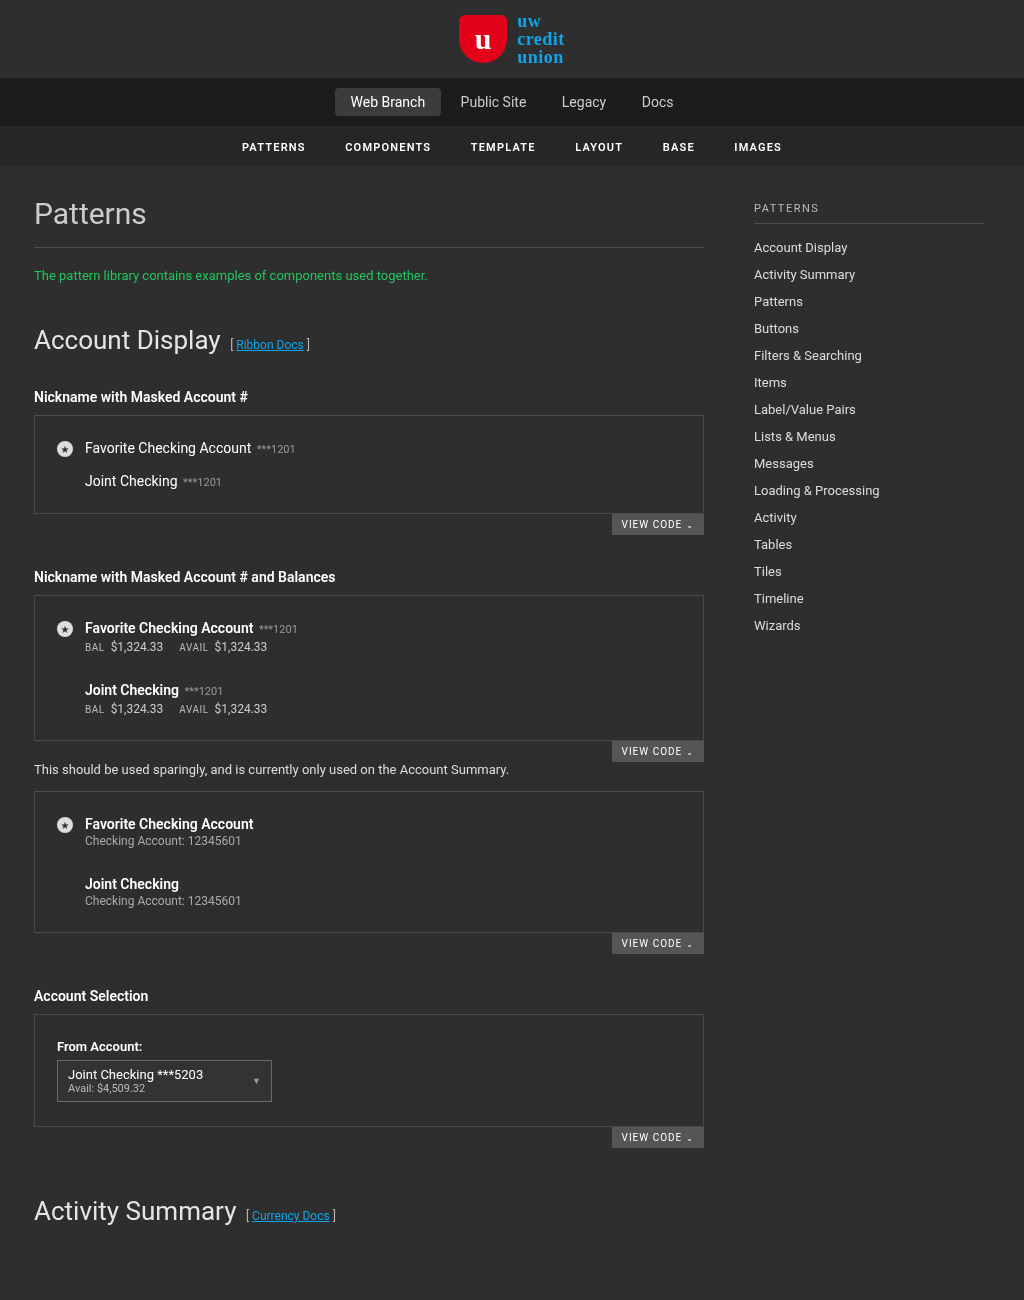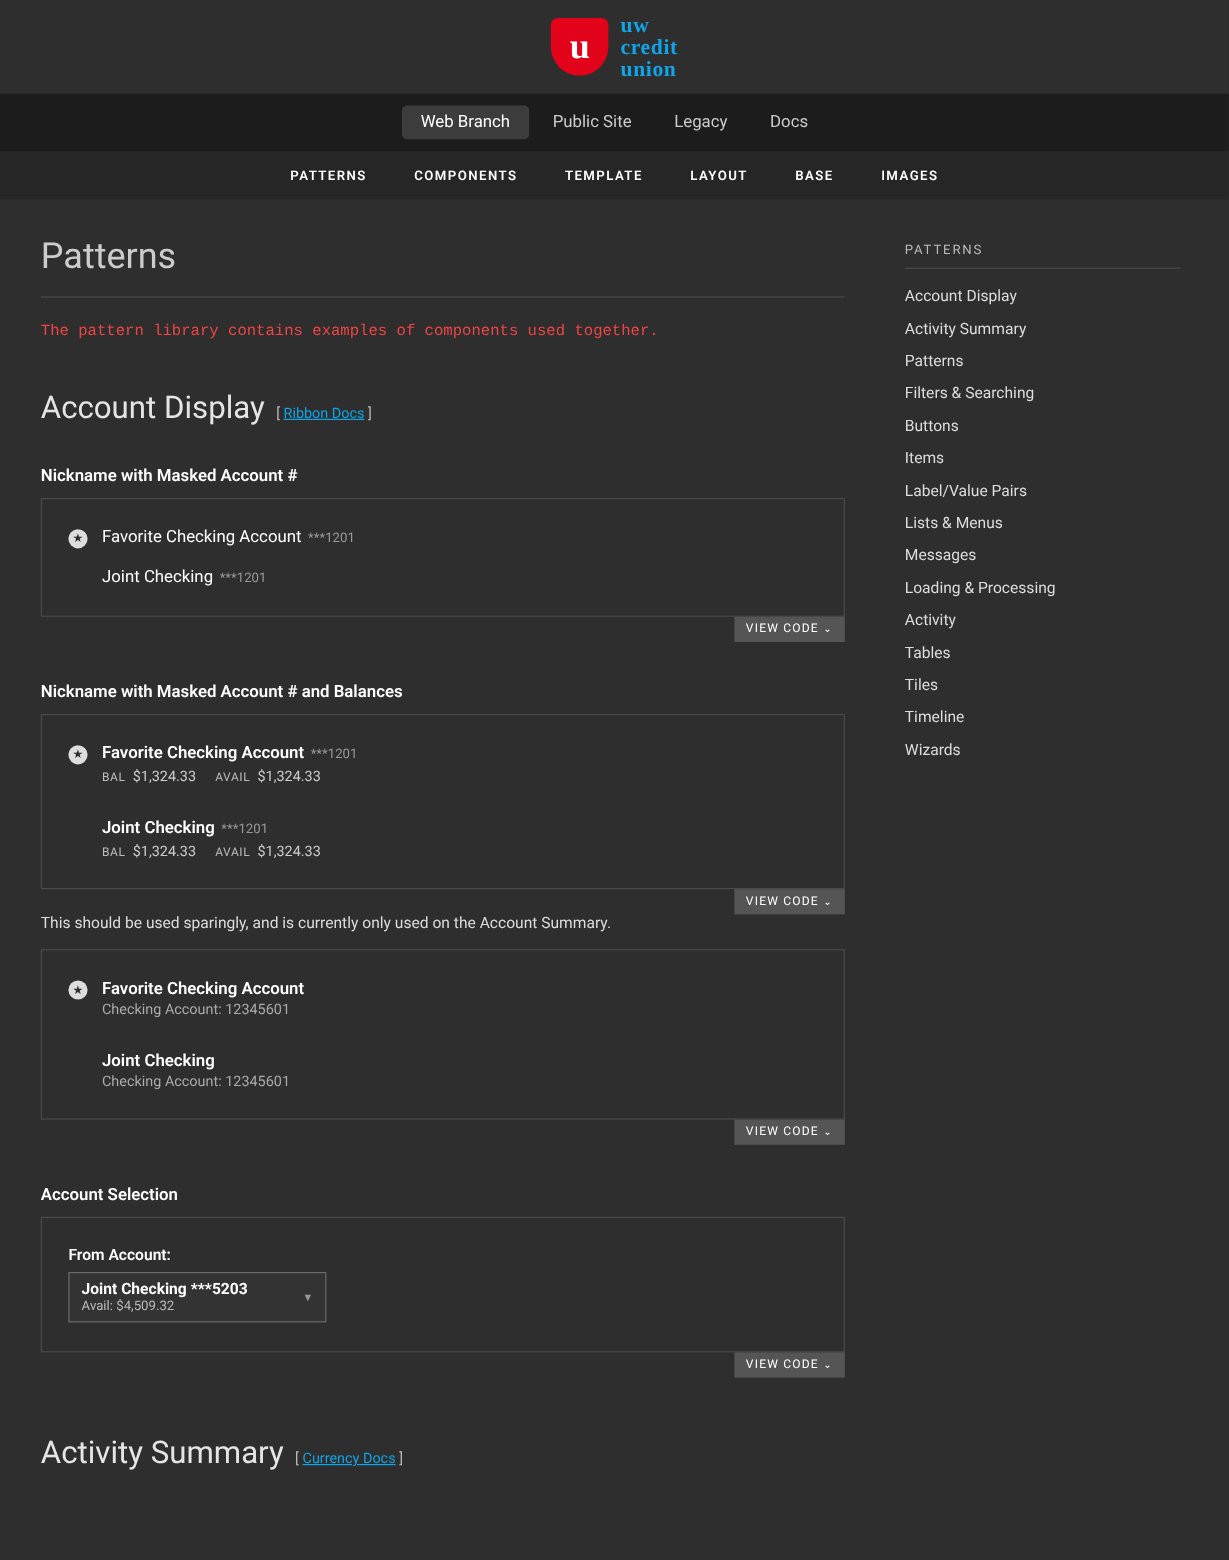--- a/index.html
+++ b/index.html
@@ -29,21 +29,21 @@
     display: inline-block; color: #fff; text-transform: uppercase;
     font-size: 11px; letter-spacing: 1.2px; margin: 0 18px; font-weight: 600; cursor: pointer;
   }
 
   .container { display: flex; padding: 30px 34px 60px; gap: 50px; }
   .main { flex: 1; max-width: 670px; }
   .sidebar { width: 230px; padding-top: 6px; }
 
   .page-title { font-size: 30px; font-weight: 400; color: #ccc; margin-bottom: 16px; }
   .hr { border: none; border-top: 1px solid #4a4a4a; margin-bottom: 20px; }
-  .intro { font-size: 13px; color: #ef4444; margin-bottom: 42px; font-family: Liberation Mono, monospace; }
+  .intro { font-size: 13px; color: #22c55e; margin-bottom: 42px; }
 
   .section-title { font-size: 26px; font-weight: 400; color: #e5e5e5; display: inline-block; }
   .doclink { font-size: 12px; color: #bbb; margin-left: 6px; }
   .doclink a { color: #0ea5e9; text-decoration: underline; cursor: pointer; }
 
   .subheading { font-size: 14px; font-weight: 600; color: #fff; margin-top: 34px; margin-bottom: 10px; }
   .subdesc { font-size: 13px; color: #ddd; margin-bottom: 14px; }
 
   .box { border: 1px solid #4a4a4a; padding: 24px 22px; }
   .row { display: flex; align-items: flex-start; gap: 12px; margin-bottom: 16px; }
@@ -69,21 +69,21 @@
     letter-spacing: 1px; padding: 5px 10px; cursor: pointer;
   }
   .chev { font-size: 8px; margin-left: 4px; }
 
   .selectlabel { font-size: 13px; font-weight: 600; color: #fff; margin-bottom: 6px; }
   .selectbox {
     border: 1px solid #6a6a6a; padding: 6px 10px; width: 215px;
     display: flex; justify-content: space-between; align-items: center; cursor: pointer;
     background: #333;
   }
-  .selectbox .sel-main { font-size: 13px; font-weight: 700; color: #fff; }
+  .selectbox .sel-main { font-size: 13px; font-weight: 400; color: #fff; }
   .selectbox .sel-sub { font-size: 11px; color: #bbb; }
   .selectbox .tri { color: #999; font-size: 9px; }
 
   .sidebar-title { font-size: 11px; letter-spacing: 1.5px; color: #bbb; text-transform: uppercase; margin-bottom: 8px; }
   .sidebar hr { border: none; border-top: 1px solid #4a4a4a; margin-bottom: 10px; }
   .sidebar a { display: block; color: #ddd; font-size: 13px; padding: 6px 0; cursor: pointer; }
 
   .mt40 { margin-top: 48px; }
   .pad-star { padding-left: 28px; }
 </style>
@@ -219,22 +219,22 @@
     </div>
 
   </div>
 
   <div class="sidebar">
     <div class="sidebar-title">PATTERNS</div>
     <hr>
     <a>Account Display</a>
     <a>Activity Summary</a>
     <a>Patterns</a>
+    <a>Buttons</a>
     <a>Filters &amp; Searching</a>
-    <a>Buttons</a>
     <a>Items</a>
     <a>Label/Value Pairs</a>
     <a>Lists &amp; Menus</a>
     <a>Messages</a>
     <a>Loading &amp; Processing</a>
     <a>Activity</a>
     <a>Tables</a>
     <a>Tiles</a>
     <a>Timeline</a>
     <a>Wizards</a>

